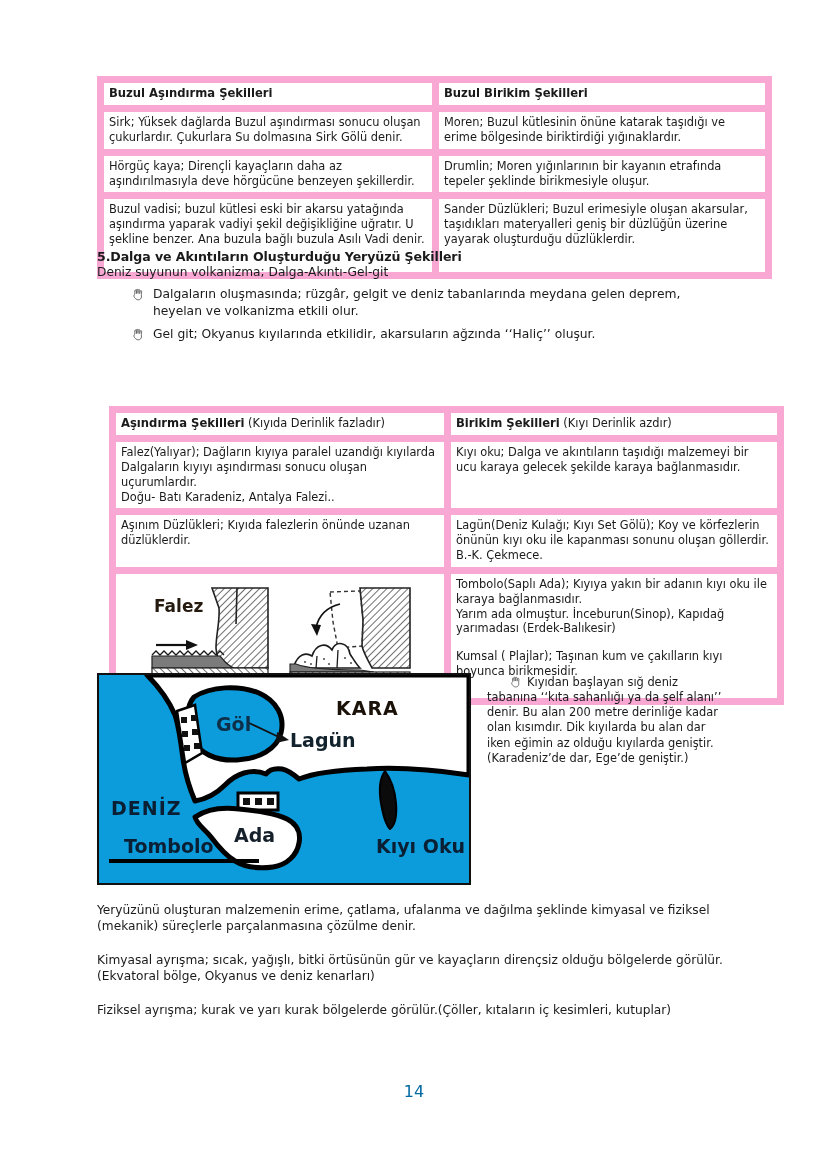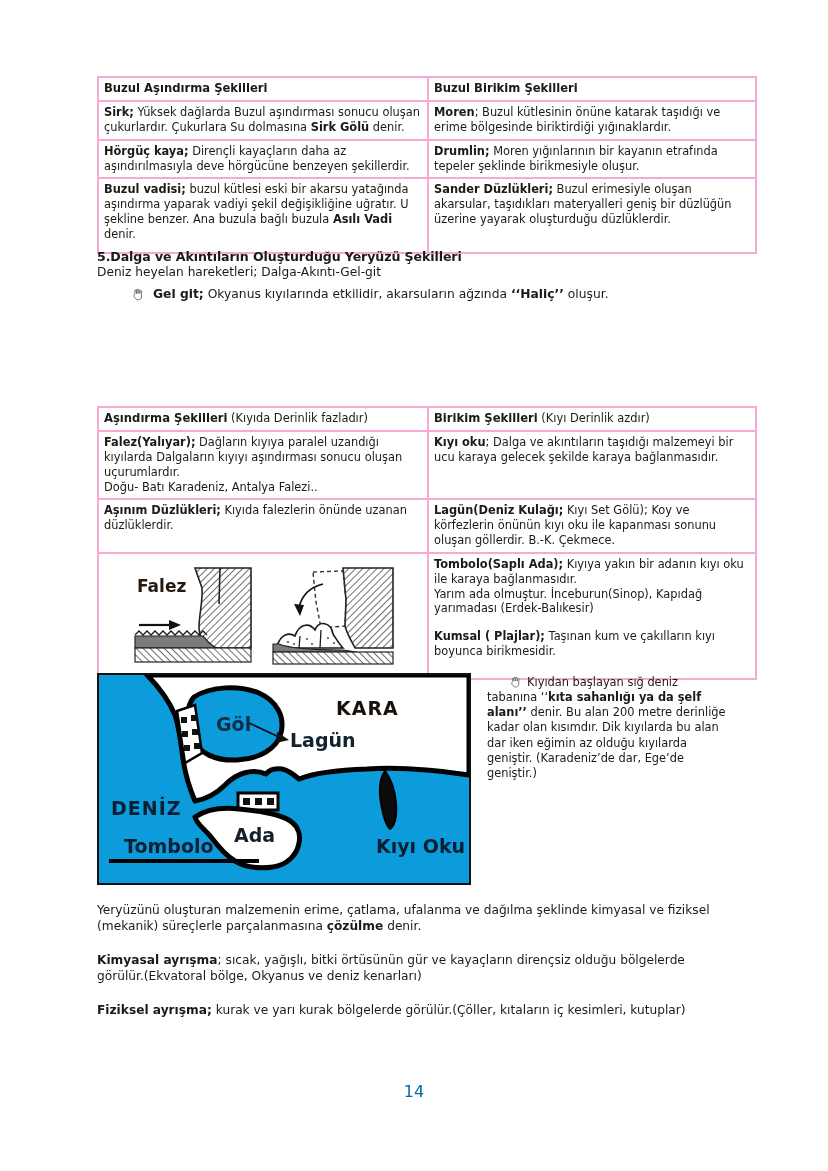--- a/index.html
+++ b/index.html
@@ -22,29 +22,29 @@
 
   
   table.doc-table {
     border-collapse: collapse;
     width: 634px;
     table-layout: fixed;
     font-size: 11.4px;
     line-height: 1.30;
   }
   table.doc-table td {
-    border: 2px solid #f9a8d4;
+    border: 7px solid #f9a8d4;
     vertical-align: top;
     padding: 3px 5px 4px 5px;
   }
   table.doc-table td.col-l { width: 318px; }
   table.doc-table td.col-r { width: 316px; }
   .hd { font-weight: bold; font-size: 11.6px; }
   .hd-sub { font-weight: normal; }
-  b, strong { font-weight: bold; }
+  b, strong { font-weight: normal; }
 
   
   .sec-title {
     font-weight: bold;
     font-size: 12.6px;
     margin: 0;
     padding: 0;
     letter-spacing: -0.1px;
   }
   .body-line {
@@ -161,41 +161,55 @@
         <td class="col-r">
           <b>Sander Düzlükleri;</b><span>  Buzul erimesiyle oluşan akarsular, taşıdıkları materyalleri geniş bir düzlüğün üzerine yayarak oluşturduğu düzlüklerdir.</span>
         </td>
       </tr>
     </tbody>
       </table>
   </div>
 
   <div style="position:absolute; left:0; top:249px; width:634px;">
     <div class="sec-title">5.Dalga ve Akıntıların Oluşturduğu Yeryüzü Şekilleri</div>
-    <div class="body-line">Deniz heyelan hareketleri; Dalga-Akıntı-Gel-git</div>
+    <div class="body-line">Deniz suyunun volkanizma; Dalga-Akıntı-Gel-git</div>
 
     <ul class="hand-list">
+      <li>
+        <span class="hand-icon">
+          <svg viewBox="0 0 16 16" width="15" height="15">
+            <g fill="none" stroke="#555" stroke-width="0.9">
+              <path d="M4.2 7.6 L4.0 4.2 a0.8 0.8 0 0 1 1.6 -0.1 L5.9 7.0" fill="#fff"></path>
+              <path d="M5.9 7.0 L5.8 3.3 a0.8 0.8 0 0 1 1.6 -0.05 L7.6 6.9" fill="#fff"></path>
+              <path d="M7.6 6.9 L7.7 3.5 a0.8 0.8 0 0 1 1.6 0.05 L9.4 7.0" fill="#fff"></path>
+              <path d="M9.4 7.0 L9.8 4.4 a0.8 0.8 0 0 1 1.55 0.25 L11.0 8.2" fill="#fff"></path>
+              <path d="M4.2 7.6 C2.6 8.6 2.9 10.2 3.9 11.4 C4.9 12.7 6.0 13.6 7.6 13.7 C9.6 13.8 10.9 12.4 11.2 10.6 L11.0 8.2" fill="#fff"></path>
+            </g>
+          </svg>
+        </span>
+        <b>Dalgaların oluşmasında;</b><span> rüzgâr, gelgit ve deniz tabanlarında meydana gelen deprem, heyelan ve volkanizma etkili olur.</span>
+      </li>
       <li>
         <span class="hand-icon">
           <svg viewBox="0 0 16 16" width="15" height="15">
             <g fill="none" stroke="#555" stroke-width="0.9">
               <path d="M4.2 7.6 L4.0 4.2 a0.8 0.8 0 0 1 1.6 -0.1 L5.9 7.0" fill="#fff"></path>
               <path d="M5.9 7.0 L5.8 3.3 a0.8 0.8 0 0 1 1.6 -0.05 L7.6 6.9" fill="#fff"></path>
               <path d="M7.6 6.9 L7.7 3.5 a0.8 0.8 0 0 1 1.6 0.05 L9.4 7.0" fill="#fff"></path>
               <path d="M9.4 7.0 L9.8 4.4 a0.8 0.8 0 0 1 1.55 0.25 L11.0 8.2" fill="#fff"></path>
               <path d="M4.2 7.6 C2.6 8.6 2.9 10.2 3.9 11.4 C4.9 12.7 6.0 13.6 7.6 13.7 C9.6 13.8 10.9 12.4 11.2 10.6 L11.0 8.2" fill="#fff"></path>
             </g>
           </svg>
         </span>
         <b>Gel git;</b><span> Okyanus kıyılarında etkilidir, akarsuların ağzında </span><b>‘‘Haliç’’</b><span> oluşur.</span>
       </li>
     </ul>
   </div>
 
-  <div style="position:absolute; left:0; top:406px;border-radius:8px;">
+  <div style="position:absolute; left:12px; top:406px;border-radius:8px;">
     <table class="doc-table">
       <tbody>
           <tr>
         <td class="col-l">
           <span class="hd">Aşındırma Şekilleri</span><span class="hd-sub"> (Kıyıda Derinlik fazladır)</span>
         </td>
         <td class="col-r">
           <span class="hd">Birikim Şekilleri</span><span class="hd-sub"> (Kıyı Derinlik azdır)</span>
         </td>
       </tr>

